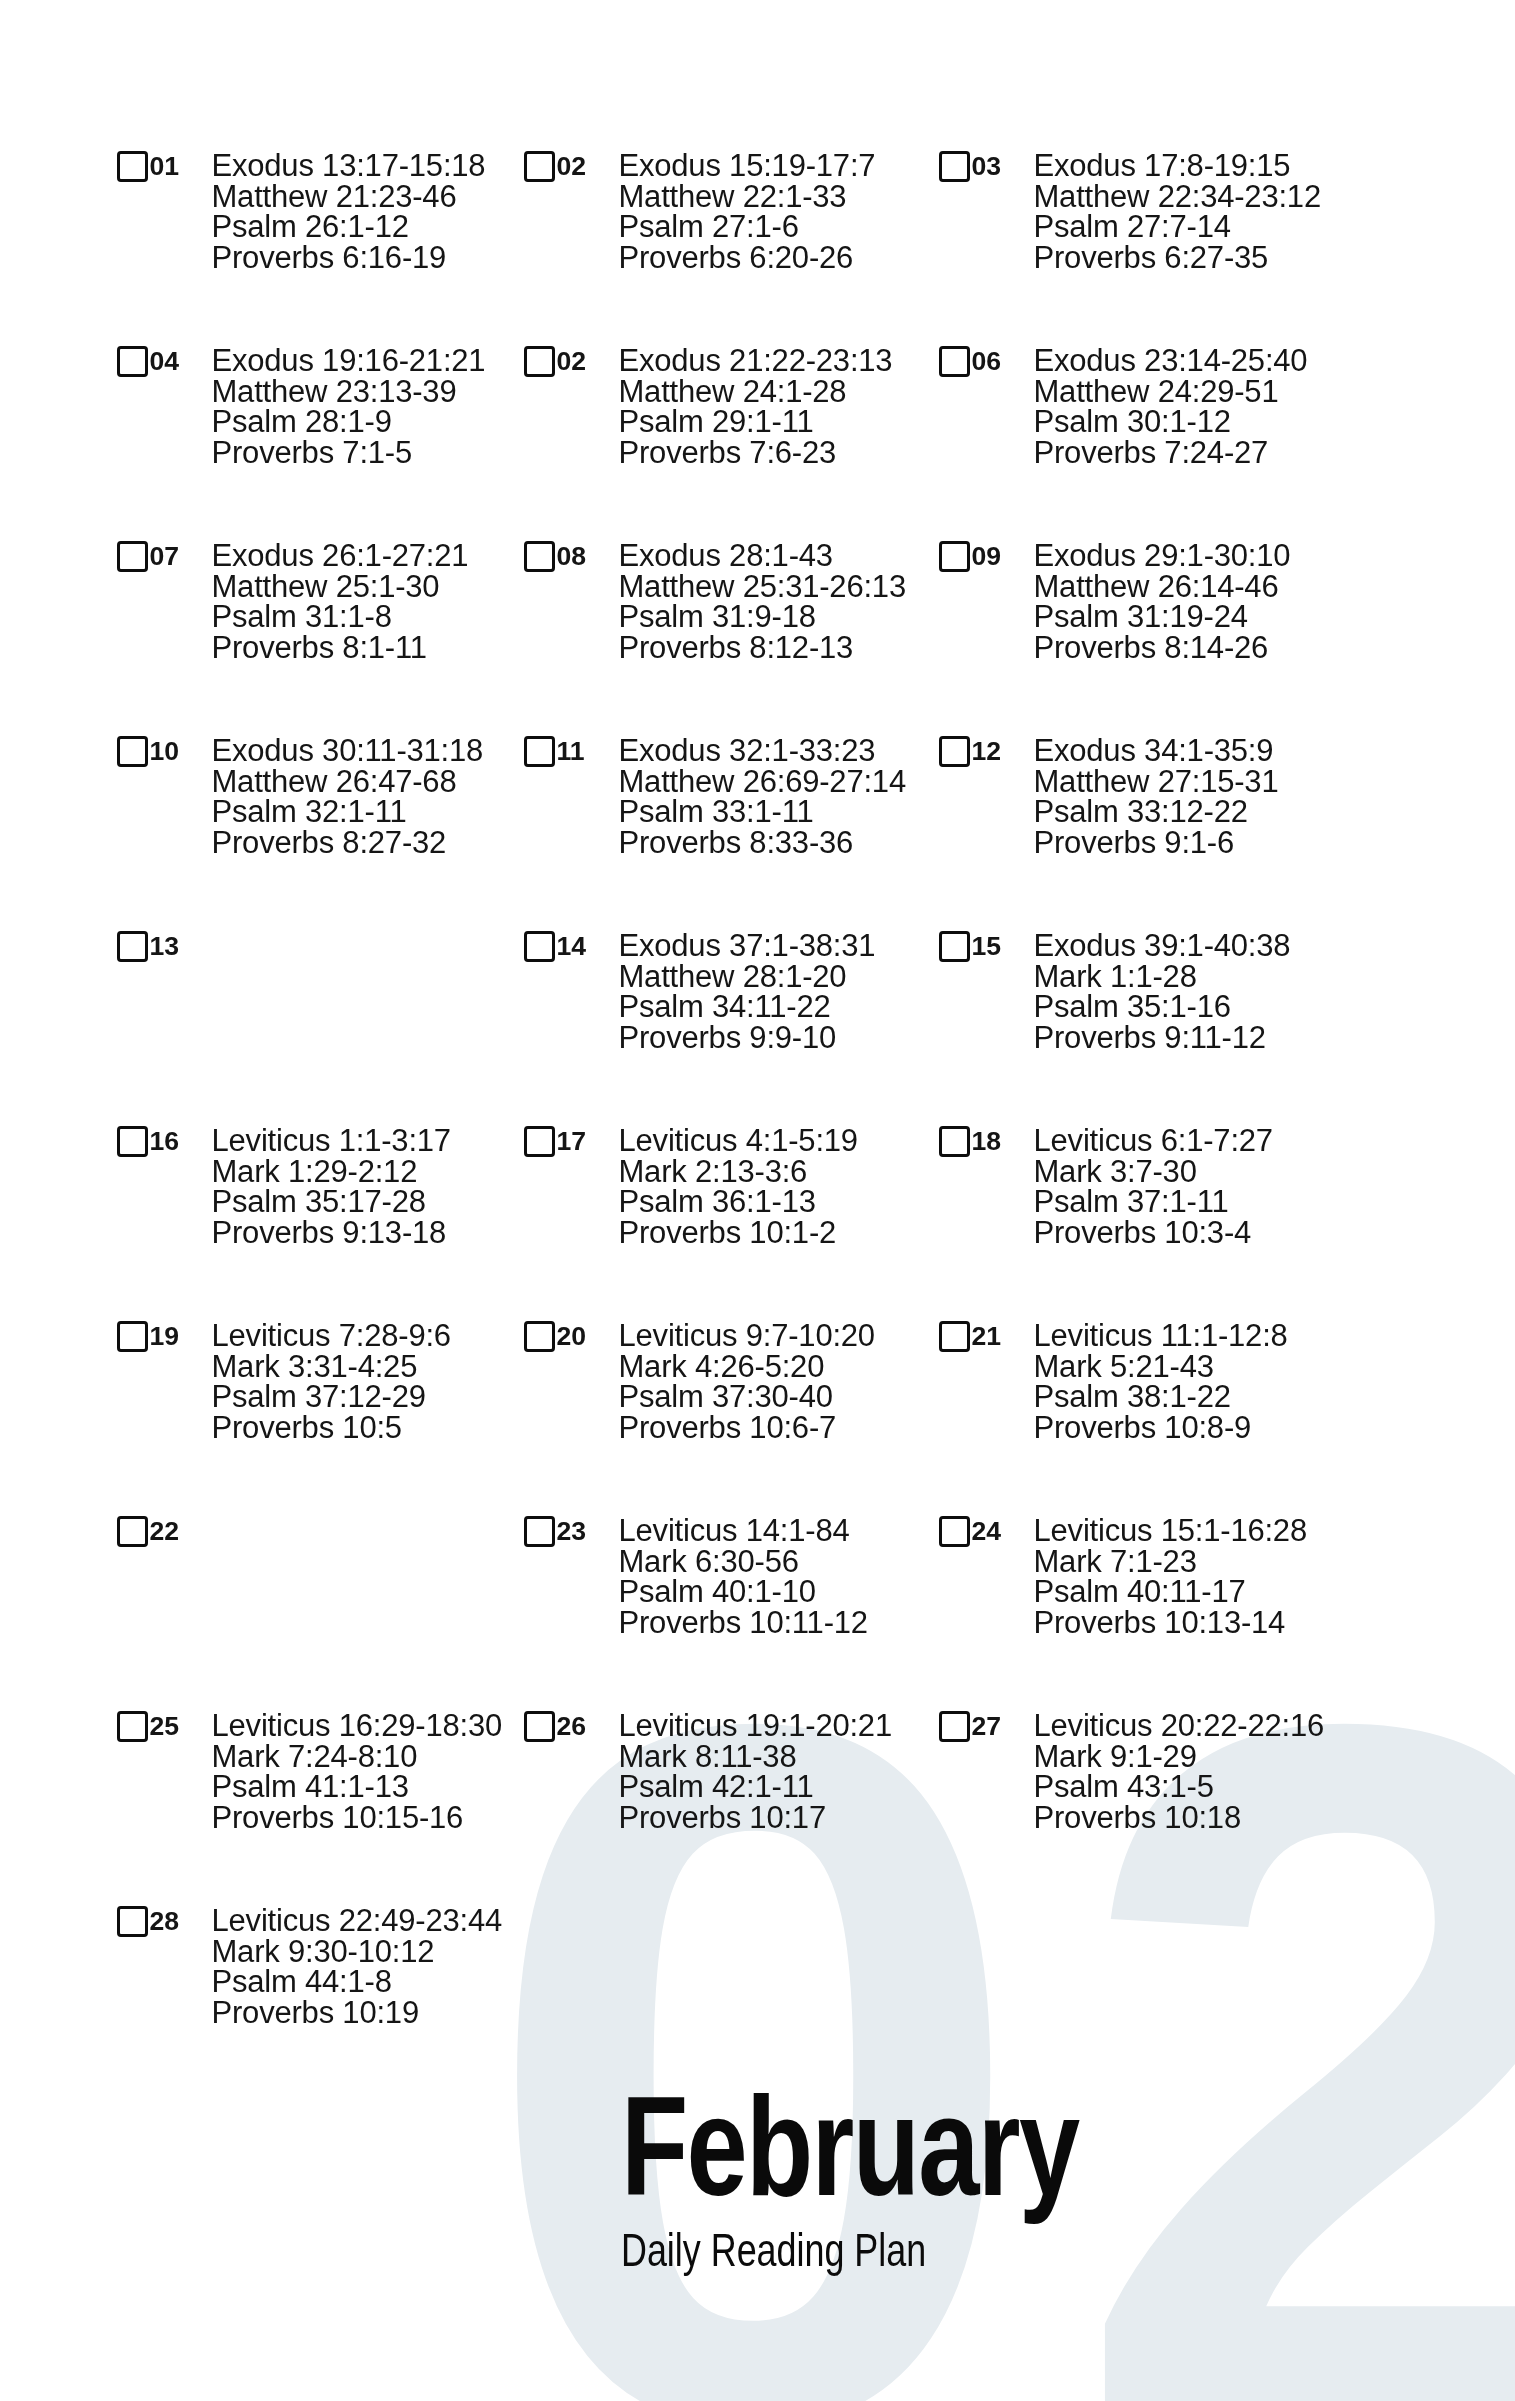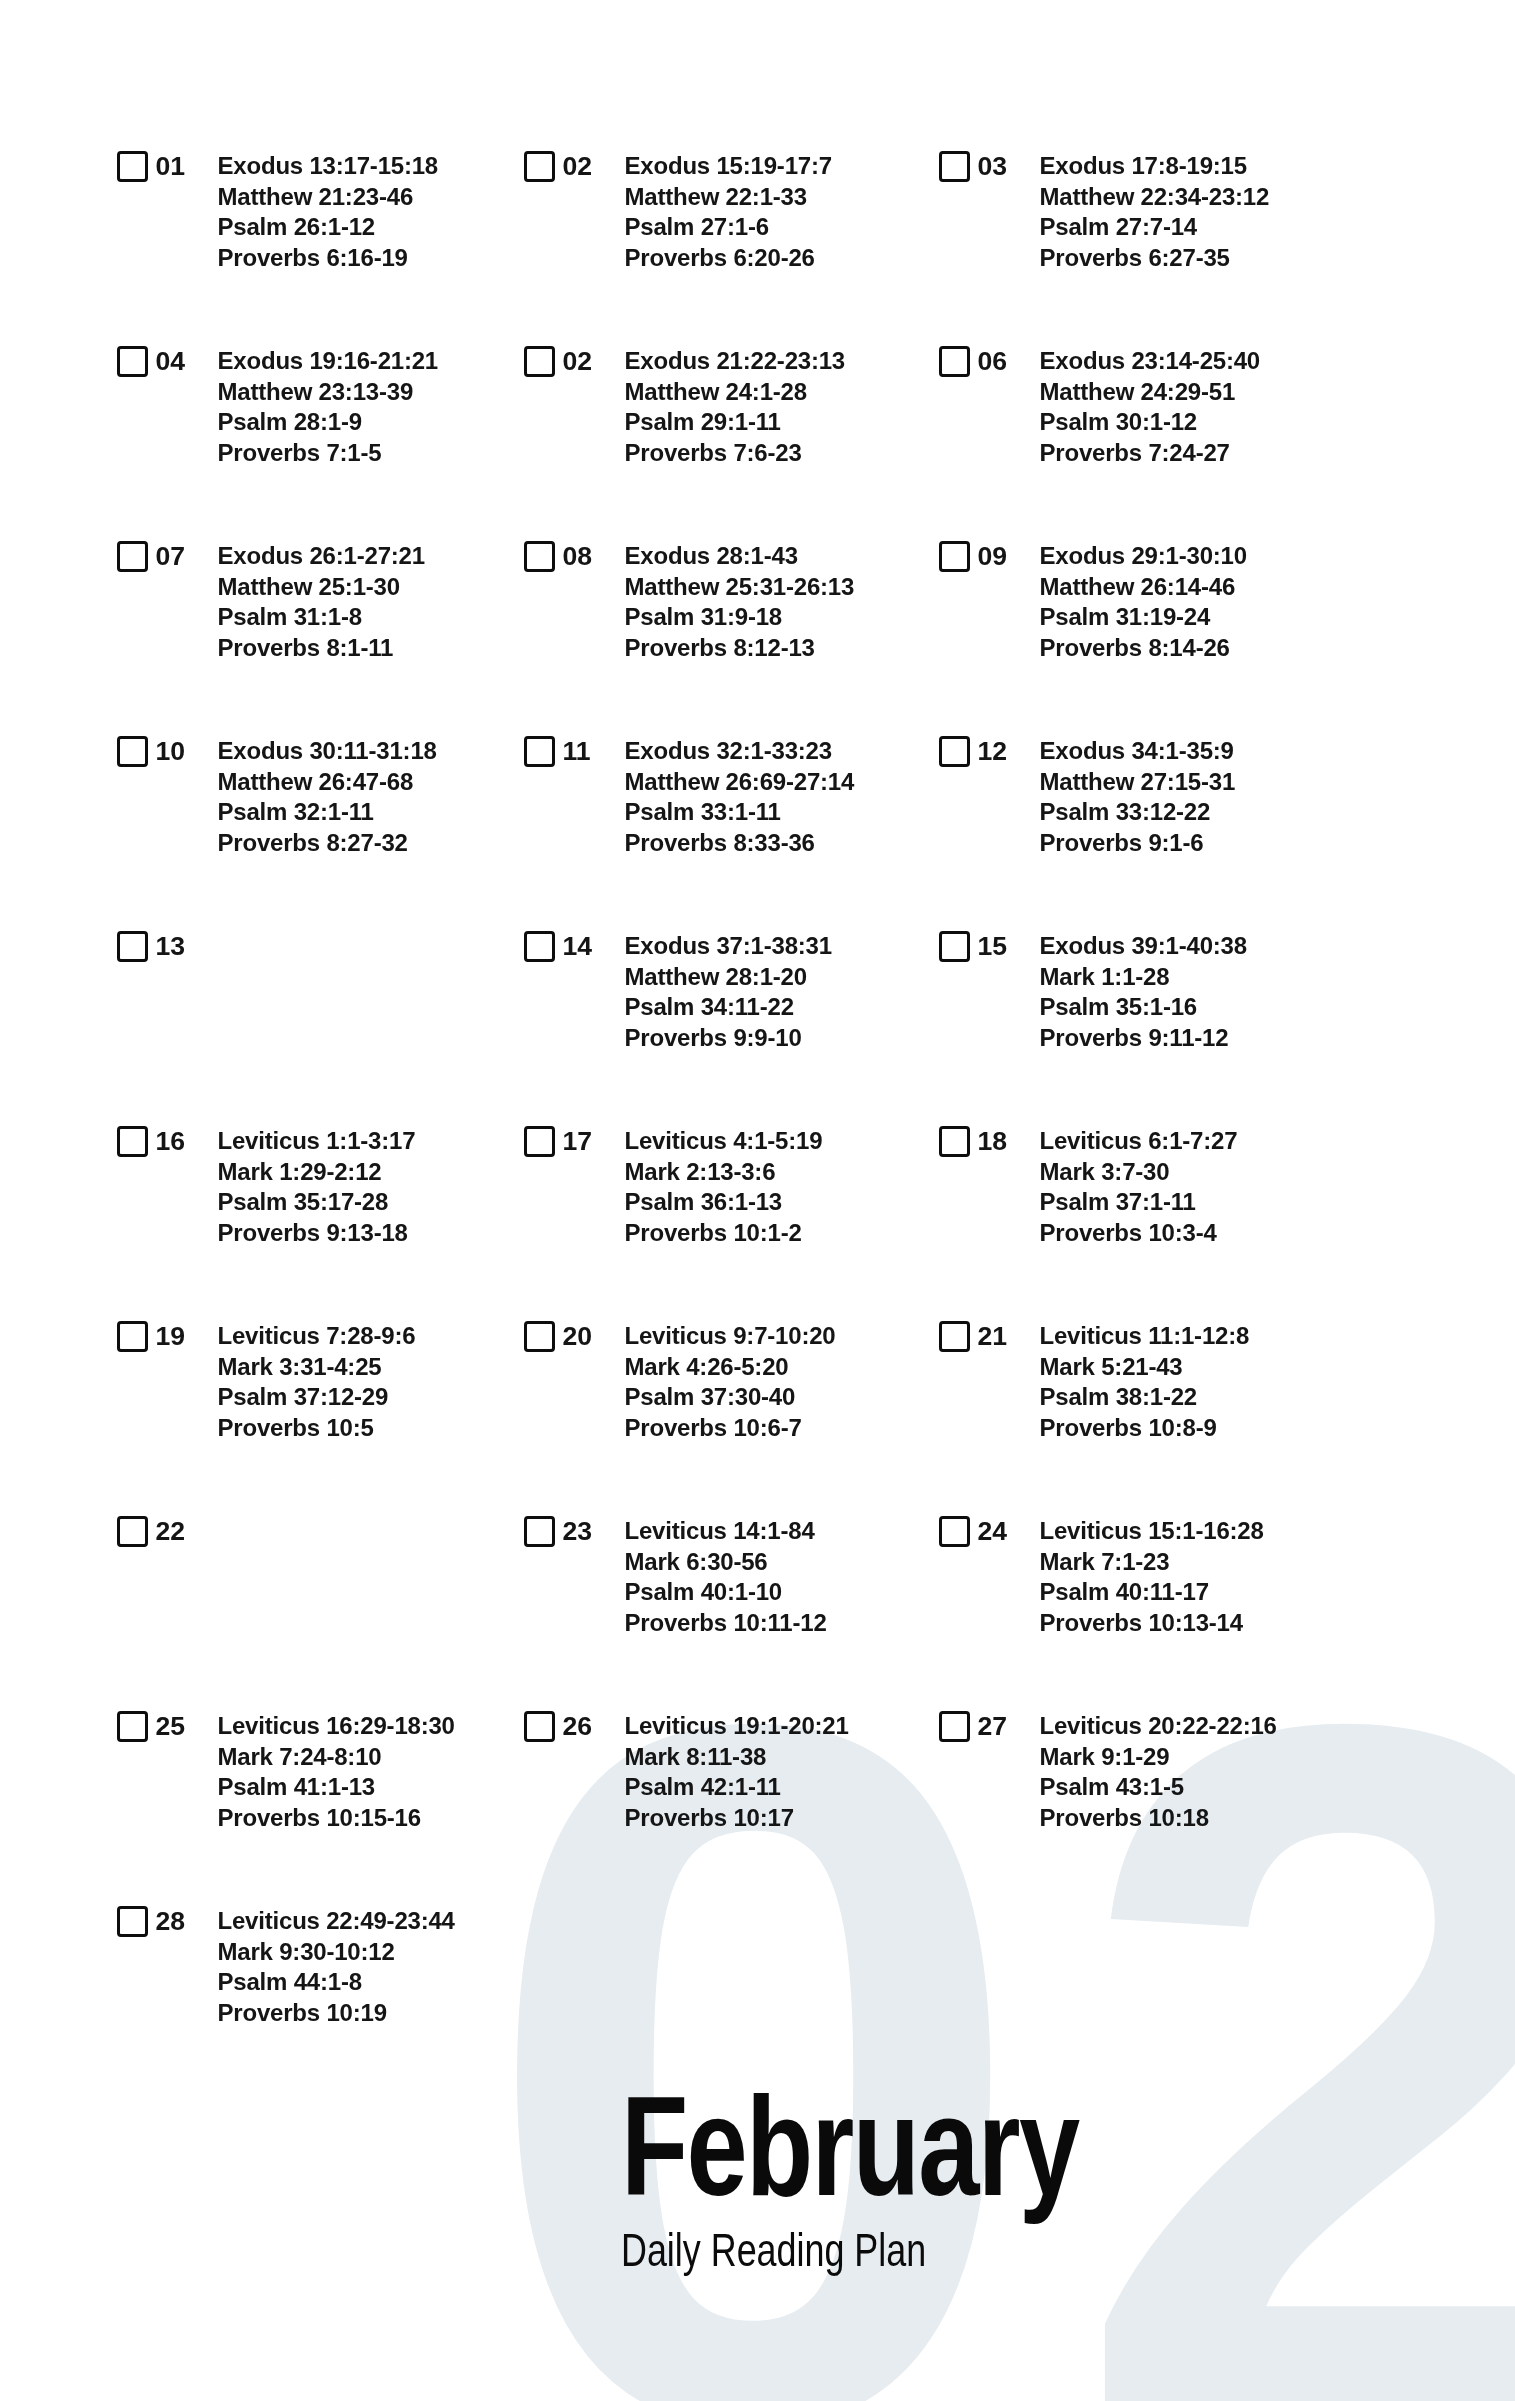--- a/index.html
+++ b/index.html
@@ -33,27 +33,27 @@
     width:30.5px;height:30.5px;
     box-sizing:border-box;
     border:3.9px solid #0d0d0d;
     border-radius:3.9px;
     background:#fff;
     cursor:pointer;
   }
   .daynum{
     flex:none;
     width:62px;
-    margin-left:8px;
+    margin-left:2px;
     font-size:26.6px;line-height:30.5px;font-weight:700;
     color:var(--text,#151515);
   }
   .readings{
     flex:none;
-    font-size:24px;line-height:30.5px;font-weight:700;
+    font-size:31px;line-height:30.5px;font-weight:400;
     letter-spacing:-0.2px;
     color:var(--text,#151515);
     white-space:nowrap;
   }
   
   .headings{
     position:absolute;left:621px;top:2076px;z-index:2;
     transform:scaleX(0.78);
     transform-origin:left top;
     white-space:nowrap;

